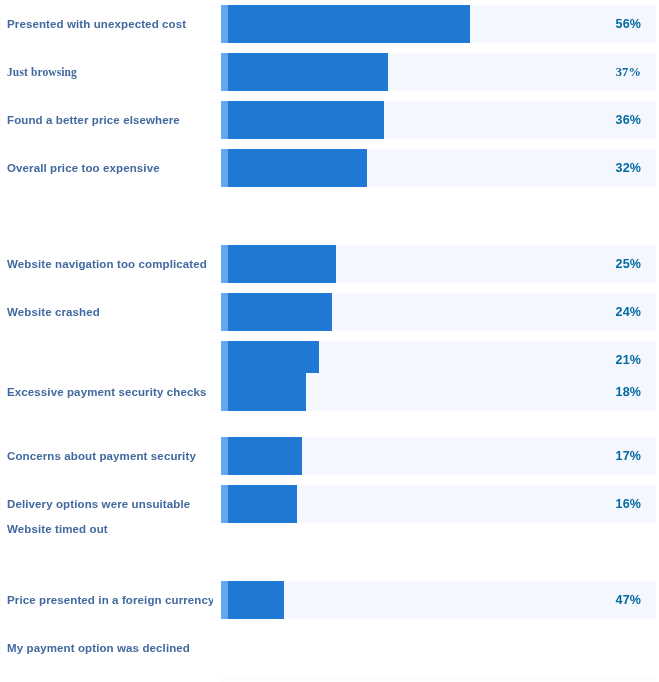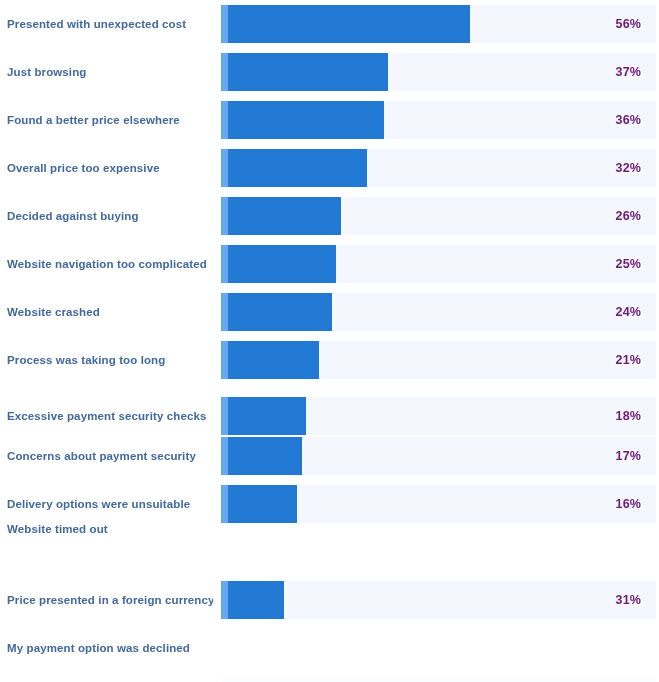--- a/index.html
+++ b/index.html
@@ -71,21 +71,21 @@
   }
 
   .value {
     position: absolute;
     right: 15px;
     top: 0;
     height: 38px;
     line-height: 38px;
     font-size: 12.5px;
     font-weight: 700;
-    color: #701a75;
+    color: #0369a1;
     text-align: right;
     letter-spacing: 0.01em;
   }
 
   .tail-track {
     position: absolute;
     left: 221px;
     width: 435px;
     height: 16px;
     background: #fcfdff;
@@ -97,21 +97,21 @@
 <div id="chart">
     <div class="row" style="top: 5px;">
       <div class="row-label">Presented with unexpected cost</div>
       <div class="track">
         <div class="bar" style="width: 249.48px;">
           <div class="bar-cap"></div>
         </div>
         <div class="value">56%</div>
       </div>
     </div>
-    <div class="row" style="top: 53px;">
+    <div class="row" style="top: 53px; font-family: Liberation Serif, serif;">
       <div class="row-label">Just browsing</div>
       <div class="track">
         <div class="bar" style="width: 167.21px;">
           <div class="bar-cap"></div>
         </div>
         <div class="value">37%</div>
       </div>
     </div>
     <div class="row" style="top: 101px;">
       <div class="row-label">Found a better price elsewhere</div>
@@ -124,57 +124,47 @@
     </div>
     <div class="row" style="top: 149px;">
       <div class="row-label">Overall price too expensive</div>
       <div class="track">
         <div class="bar" style="width: 145.56px;">
           <div class="bar-cap"></div>
         </div>
         <div class="value">32%</div>
       </div>
     </div>
-    <div class="row" style="top: 197px;">
-      <div class="row-label">Decided against buying</div>
-      <div class="track">
-        <div class="bar" style="width: 119.58px;">
-          <div class="bar-cap"></div>
-        </div>
-        <div class="value">26%</div>
-      </div>
-    </div>
     <div class="row" style="top: 245px;">
       <div class="row-label">Website navigation too complicated</div>
       <div class="track">
         <div class="bar" style="width: 115.25px;">
           <div class="bar-cap"></div>
         </div>
         <div class="value">25%</div>
       </div>
     </div>
     <div class="row" style="top: 293px;">
       <div class="row-label">Website crashed</div>
       <div class="track">
         <div class="bar" style="width: 110.92px;">
           <div class="bar-cap"></div>
         </div>
         <div class="value">24%</div>
       </div>
     </div>
     <div class="row" style="top: 341px;">
-      <div class="row-label">Process was taking too long</div>
       <div class="track">
         <div class="bar" style="width: 97.93px;">
           <div class="bar-cap"></div>
         </div>
         <div class="value">21%</div>
       </div>
     </div>
-    <div class="row" style="top: 397px;">
+    <div class="row" style="top: 373px;">
       <div class="row-label">Excessive payment security checks</div>
       <div class="track">
         <div class="bar" style="width: 84.94px;">
           <div class="bar-cap"></div>
         </div>
         <div class="value">18%</div>
       </div>
     </div>
     <div class="row" style="top: 437px;">
       <div class="row-label">Concerns about payment security</div>
@@ -196,20 +186,20 @@
     </div>
     <div class="row" style="top: 510px;">
       <div class="row-label">Website timed out</div>
     </div>
     <div class="row" style="top: 581px;">
       <div class="row-label">Price presented in a foreign currency</div>
       <div class="track">
         <div class="bar" style="width: 63.29px;">
           <div class="bar-cap"></div>
         </div>
-        <div class="value">31%</div>
+        <div class="value">47%</div>
       </div>
     </div>
     <div class="row" style="top: 629px;">
       <div class="row-label">My payment option was declined</div>
     </div>
     <div class="tail-track" style="top: 677px;"></div>
   </div>
 
 </body></html>

